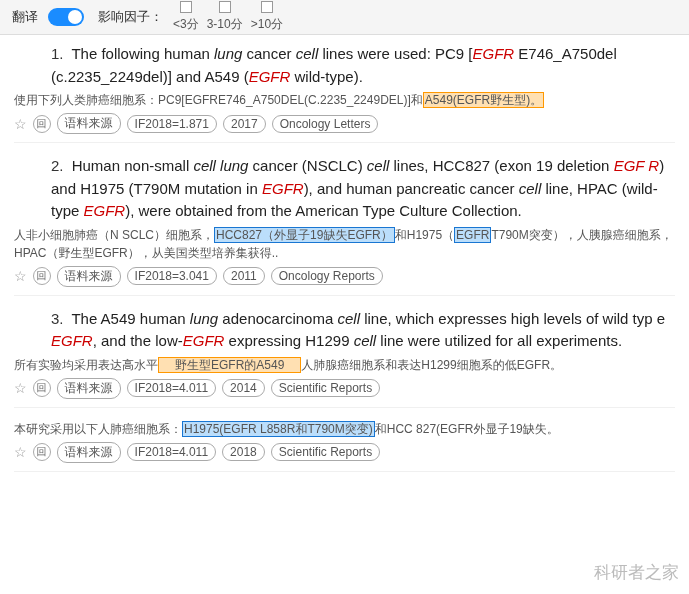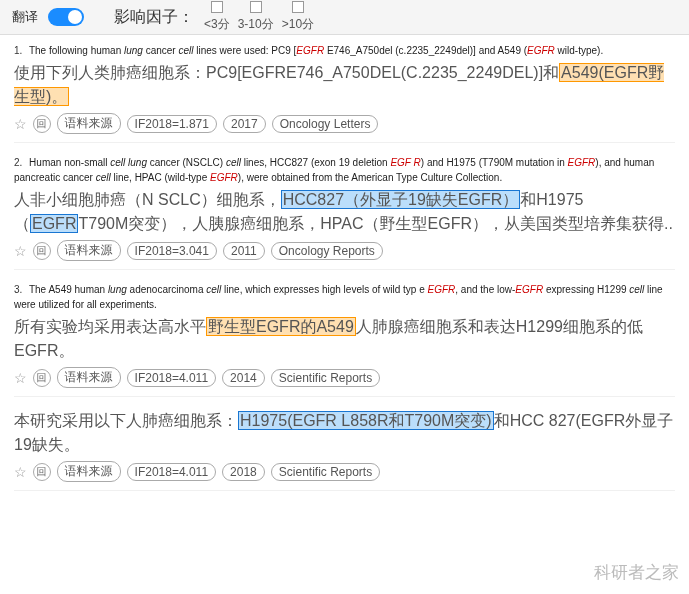--- a/index.html
+++ b/index.html
@@ -42,23 +42,23 @@
       width: 14px;
       height: 14px;
       background: #fff;
       border-radius: 50%;
       position: absolute;
       right: 2px;
       top: 2px;
     }
 
     .influence-label {
-      font-size: 16px;
-      color: #333;
-      margin-left: 20px;
+      font-size: 13px;
+      color: #333;
+      margin-left: 4px;
     }
 
     .filter-group {
       display: flex;
       align-items: center;
       gap: 8px;
     }
 
     .filter-item {
       display: flex;
@@ -87,28 +87,29 @@
       border-bottom: 1px solid #f0f0f0;
     }
 
     .result-number {
       color: #333;
       font-weight: normal;
       margin-right: 4px;
     }
 
     .en-text {
-      font-size: 10px;
+      font-size: 15px;
       color: #222;
       line-height: 1.5;
       margin-bottom: 3px;
+      margin-left: 37px;
     }
 
     .cn-text {
-      font-size: 16px;
+      font-size: 12px;
       color: #555;
       line-height: 1.5;
       margin-bottom: 4px;
     }
 
     .highlight-en {
       color: #cc0000;
       font-style: italic;
     }
 
@@ -121,21 +122,21 @@
     .highlight-box-blue {
       background: #bbdefb;
       border: 1px solid #1976d2;
       padding: 0 1px;
       text-align: right;
     }
 
     .highlight-box-orange {
       background: #ffe0b2;
       border: 1px solid #ff9800;
-      padding: 0 1px;
+      padding: 0 16px;
     }
 
     .actions-row {
       display: flex;
       align-items: center;
       gap: 6px;
       margin-top: 4px;
     }
 
     .star-icon {

